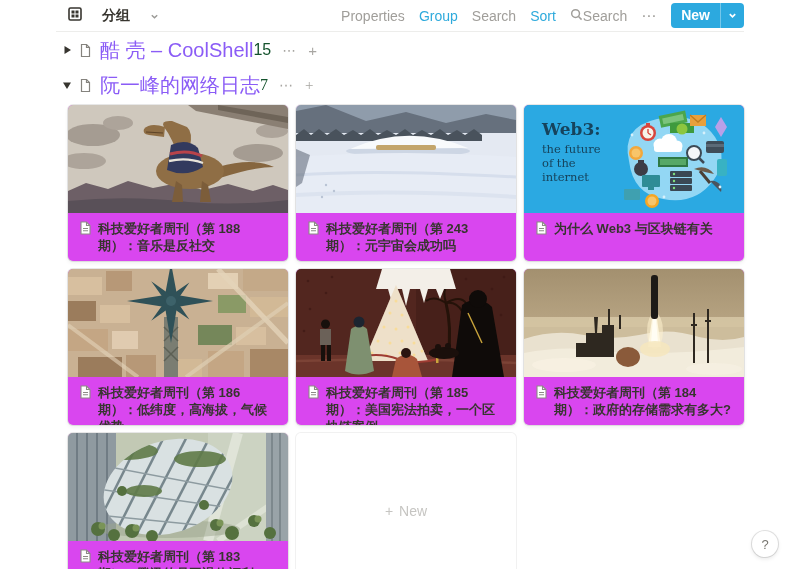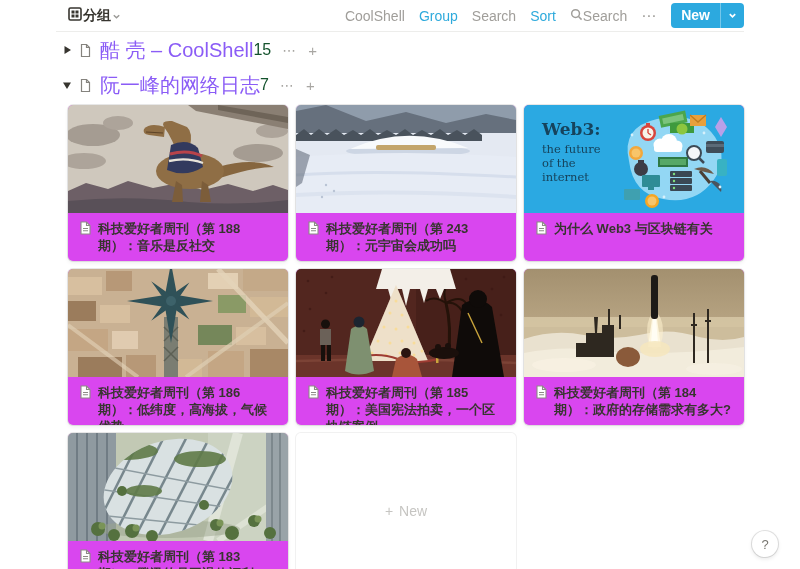--- a/index.html
+++ b/index.html
@@ -3,37 +3,37 @@
 <meta charset="utf-8">
 <style>
   * { margin:0; padding:0; box-sizing:border-box; }
   html,body { background:#fff; }
   body { font-family:"Liberation Sans","DejaVu Sans",sans-serif; color:#37352f; }
   .page { position:relative; width:800px; height:569px; overflow:hidden; background:#fff; }
 
   
   .topbar { display:flex; align-items:center; height:32px; margin:0 56px; padding-left:12px;
             border-bottom:1px solid #ededeb; }
-  .view-switcher { display:flex; align-items:center; gap:1px; cursor:pointer; }
+  .view-switcher { display:flex; align-items:center; gap:20px; cursor:pointer; }
   .view-title { font-size:14px; font-weight:600; color:#37352f; }
   .toolbar { margin-left:auto; display:flex; align-items:center; gap:14px; font-size:14px; }
   .tb-item { color:#a09e9a; cursor:pointer; white-space:nowrap; }
   .tb-item.active { color:#2eaadc; }
   .tb-search { display:flex; align-items:center; color:#a09e9a; }
   .tb-more { color:#a09e9a; font-size:15px; letter-spacing:1px; }
   .new-btn { display:flex; align-items:stretch; background:#2ca9df; border-radius:4px;
              overflow:hidden; height:25px; cursor:pointer; }
   .new-btn-main { color:#fff; font-size:14px; font-weight:600; padding:4px 10px 0 10px; }
   .new-btn-divider { width:1px; background:rgba(255,255,255,.35); }
   .new-btn-arrow { display:flex; align-items:center; padding:0 7px; }
 
   
   .group-row { display:flex; align-items:center; height:26px; margin-left:56px; }
   .group-row.first { margin-top:5px; }
-  .group-row.second { margin-top:9px; }
+  .group-row.second { margin-top:9px;font-family:Liberation Serif, serif; }
   .toggle { width:22px; display:flex; justify-content:center; cursor:pointer; }
   .group-icon { margin-right:7px; display:flex; }
   .group-name { font-size:20px; color:#8b5cf6; cursor:pointer; }
   .group-count { font-size:16px; color:#14532d; }
   .group-more { font-size:14px; color:#a8a6a2; margin-left:11px; cursor:pointer; letter-spacing:1px; }
   .group-add { font-size:15px; color:#a8a6a2; margin-left:11px; cursor:pointer; }
 
   
   .gallery { margin:7px 56px 0 68px; display:grid;
              grid-template-columns:repeat(3,220px); gap:8px; }
@@ -78,21 +78,21 @@
           </svg>
       </span>
       <span class="view-title">分组</span>
       <span>
         <svg width="9" height="9" viewBox="0 0 10 10">
             <polyline points="2,3.5 5,6.5 8,3.5" fill="none" stroke="#9b9a97" stroke-width="1.6"></polyline>
           </svg>
       </span>
     </div>
     <div class="toolbar">
-      <span class="tb-item">CoolShell</span>
+      <span class="tb-item">Properties</span>
       <span class="tb-item active">Group</span>
       <span class="tb-item">Search</span>
       <span class="tb-item active">Sort</span>
       <span class="tb-search">
         <span>
           <svg width="13" height="13" viewBox="0 0 14 14">
               <circle cx="6" cy="6" r="4.2" fill="none" stroke="#a09e9a" stroke-width="1.6"></circle>
               <line x1="9.2" y1="9.2" x2="12.5" y2="12.5" stroke="#a09e9a" stroke-width="1.6"></line>
             </svg>
         </span>

